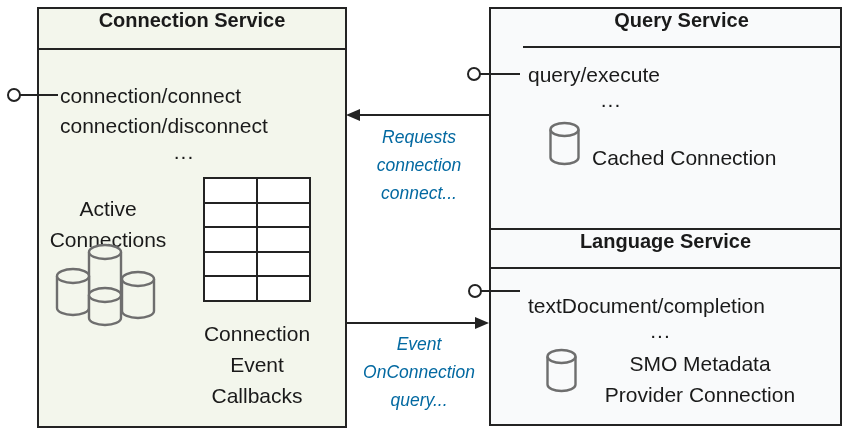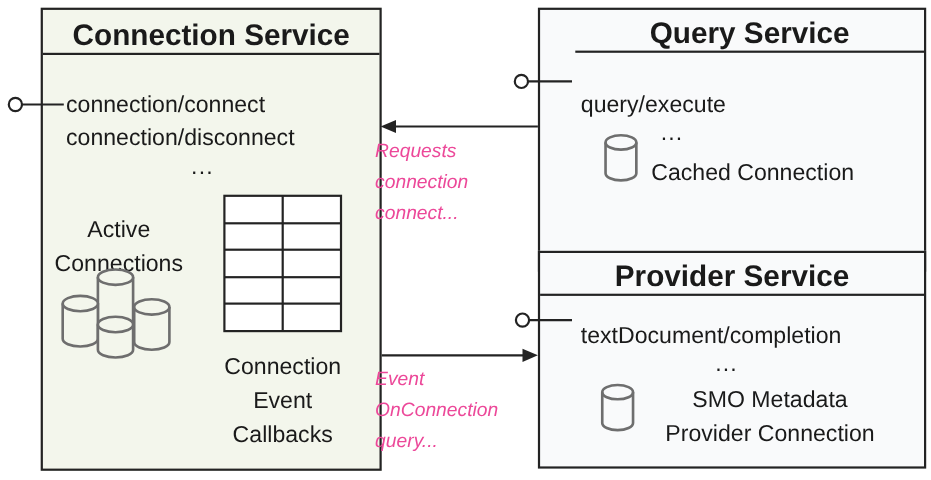--- a/index.html
+++ b/index.html
@@ -26,35 +26,35 @@
   .service-box {
     position: absolute;
     border: 2px solid var(--border);
   }
   .conn-box { background: var(--connection-fill); }
   .svc-box  { background: var(--service-fill); }
   .box-header {
     width: 100%;
     border-bottom: 2px solid var(--border);
     display: flex;
-    align-items: flex-end;
+    align-items: flex-start;
     justify-content: center;
     font-weight: bold;
-    font-size: 27px;
+    font-size: 20px;
   }
   .body-text { font-size: 21px; line-height: 30px; margin-top: 12px; }
   .centered { text-align: center; }
   .ellipsis-line { text-align: center; line-height: 22px; font-size: 21px; letter-spacing: 1px; }
   .annotation {
     position: absolute;
     font-style: italic;
     font-size: 17.5px;
     line-height: 28px;
-    text-align: left;
-    color: #ec4899;
+    text-align: center;
+    color: #0369a1;
   }
   .callback-grid {
     position: absolute;
     display: grid;
     background: var(--border);
     gap: 2px;
     padding: 2px;
   }
   .table-cell { background: #ffffff; }
   .overlay {
@@ -124,34 +124,34 @@
     <div>Event</div>
     <div>Callbacks</div>
   </div>
 
   <div class="service-box svc-box" style="left:489px; top:7px; width:353px; height:240px;padding-left:32px;">
     <div class="box-header" style="height:39px;">
       <span>Query Service</span>
     </div>
   </div>
 
-  <div class="abs body-text" style="left:528px; top:70px; width:166px; line-height:28px;">
+  <div class="abs body-text" style="left:528px; top:49px; width:166px; line-height:28px;">
     <div>query/execute</div>
     <div class="ellipsis-line">...</div>
   </div>
 
   <svg class="abs" style="left:548px; top:120px;" width="33" height="47" viewBox="0 0 33 47">
     <path class="cyl" d="M2.5 9.5 v28 a14 6.5 0 0 0 28 0 v-28"></path>
     <ellipse class="cyl" cx="16.5" cy="9.5" rx="14" ry="6.5"></ellipse>
   </svg>
   <div class="abs body-text" style="left:592px; top:131px;">Cached Connection</div>
 
   <div class="service-box svc-box" style="left:489px; top:228px; width:353px; height:198px;">
     <div class="box-header" style="height:39px;">
-      <span>Provider Service</span>
+      <span>Language Service</span>
     </div>
   </div>
 
   <div class="abs body-text" style="left:528px; top:280px; width:265px; line-height:28px;">
     <div>textDocument/completion</div>
     <div class="ellipsis-line">...</div>
   </div>
 
   <svg class="abs" style="left:545px; top:347px;" width="33" height="47" viewBox="0 0 33 47">
     <path class="cyl" d="M2.5 9.5 v28 a14 6.5 0 0 0 28 0 v-28"></path>

